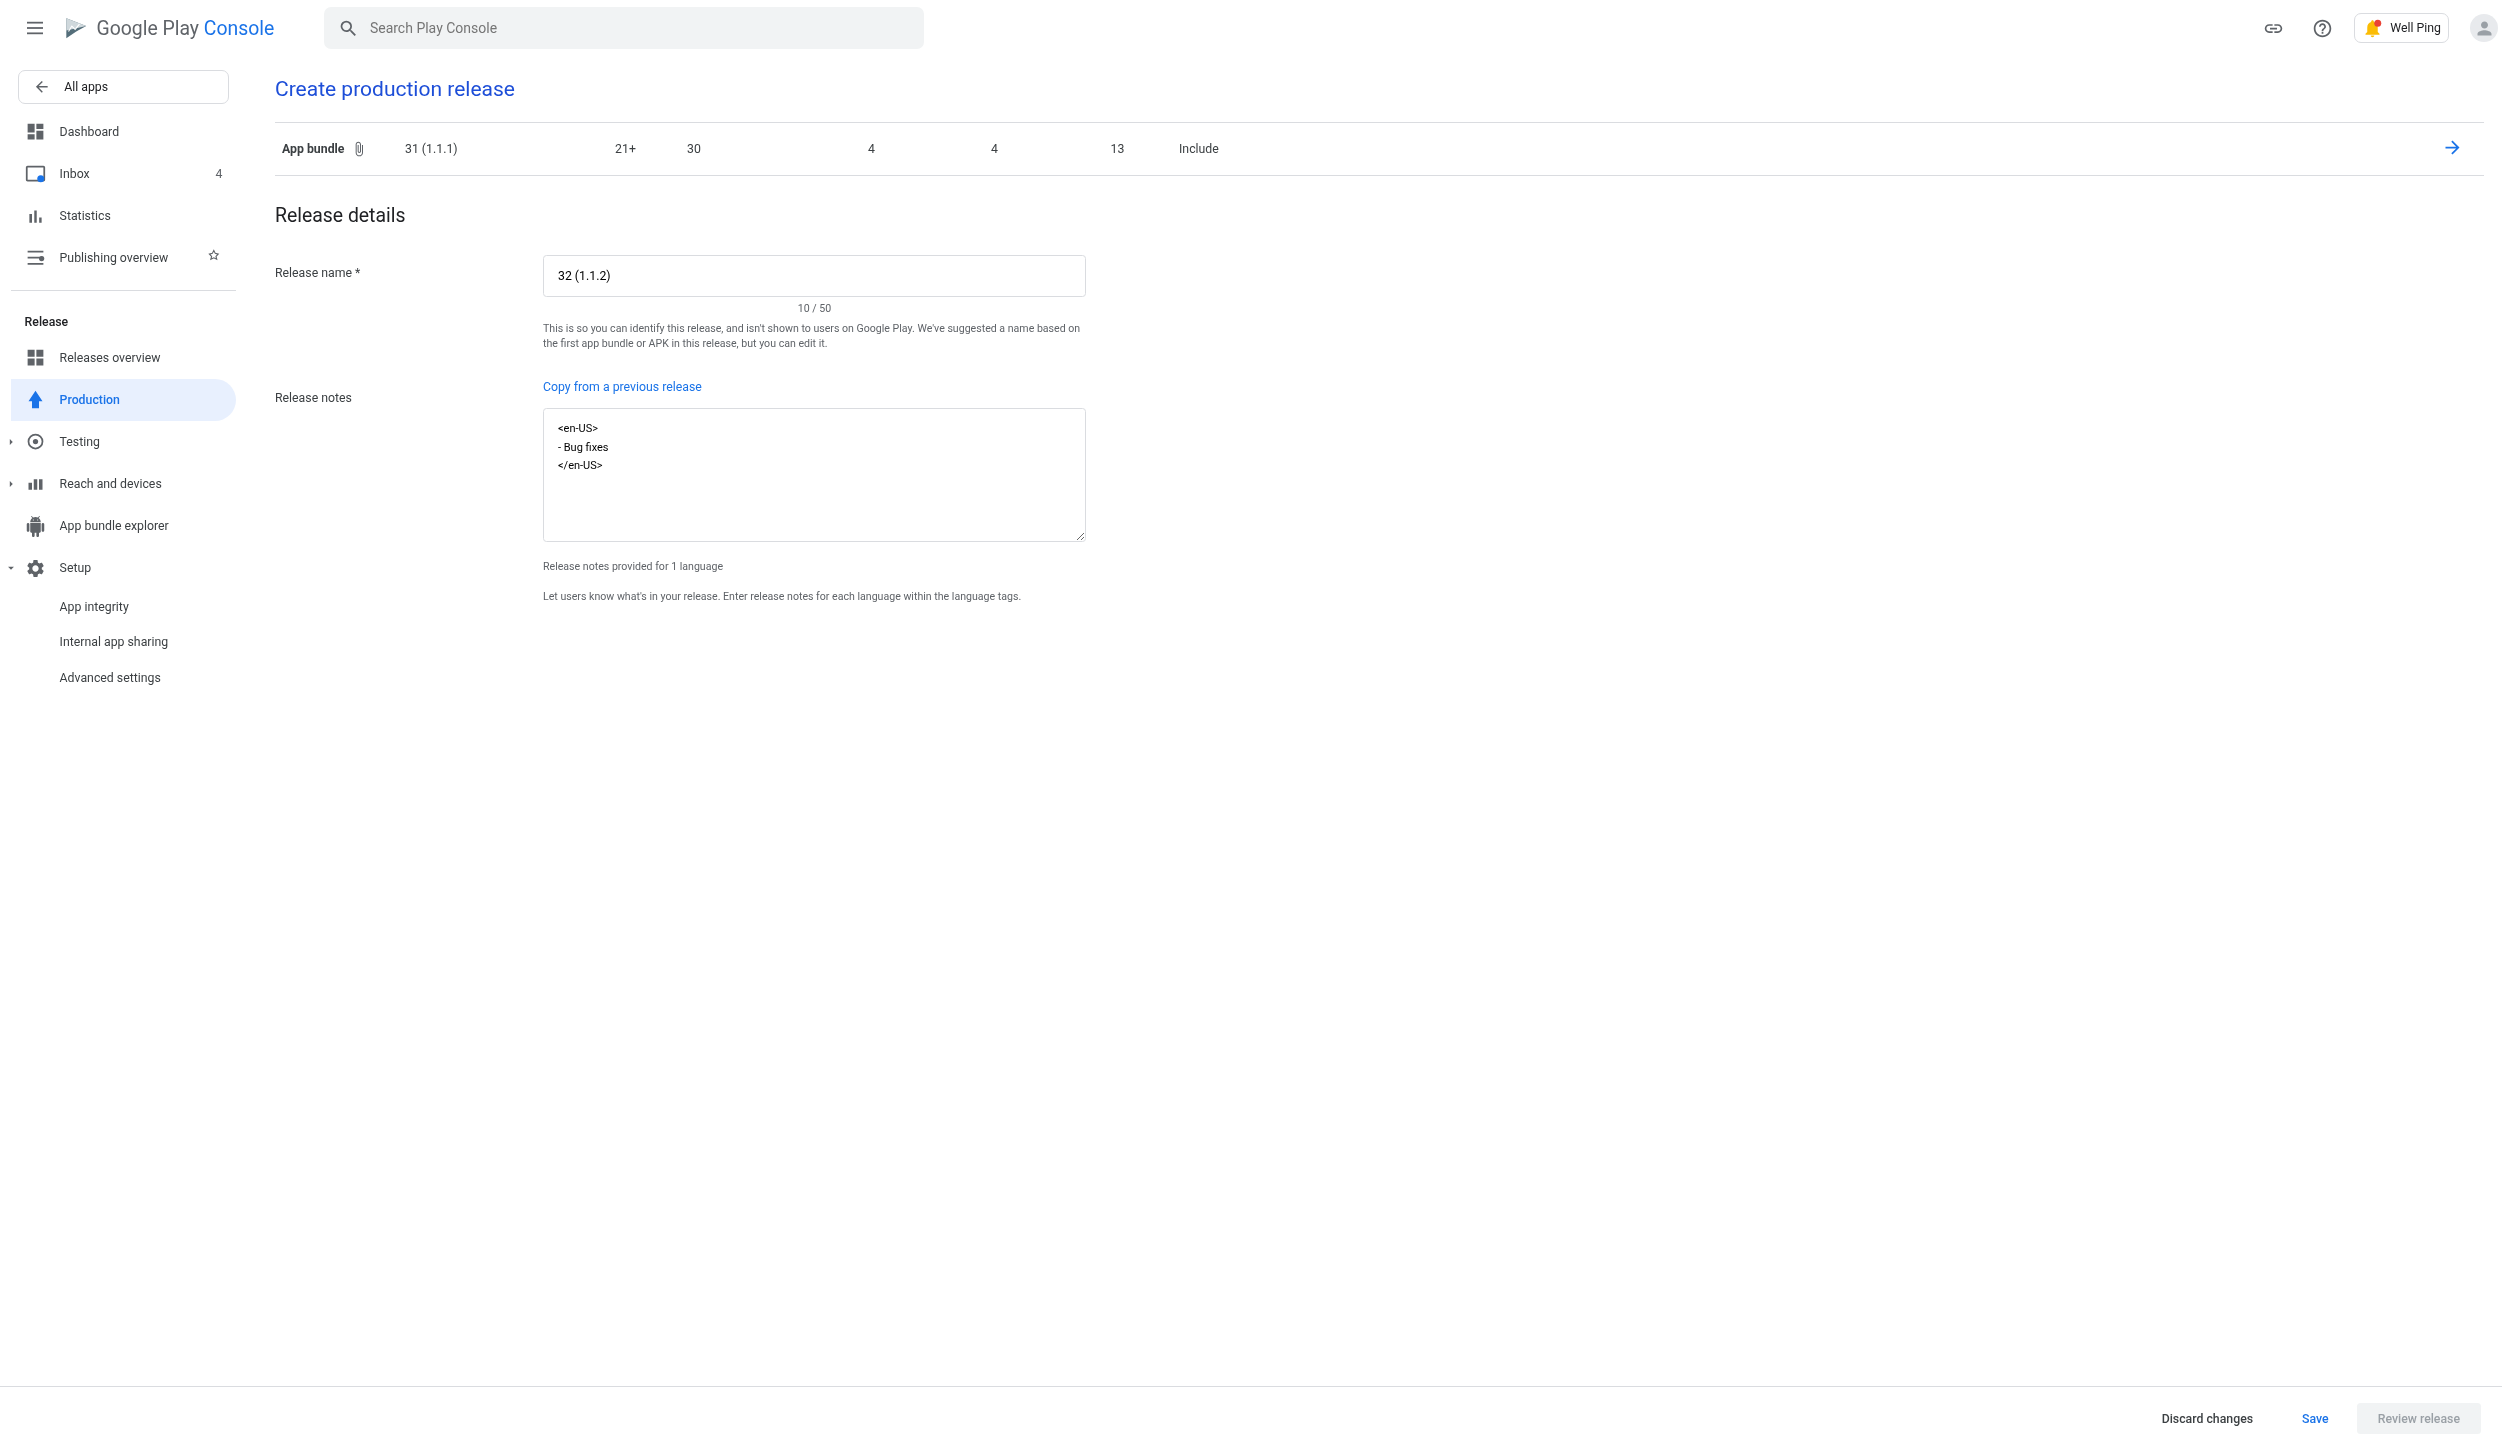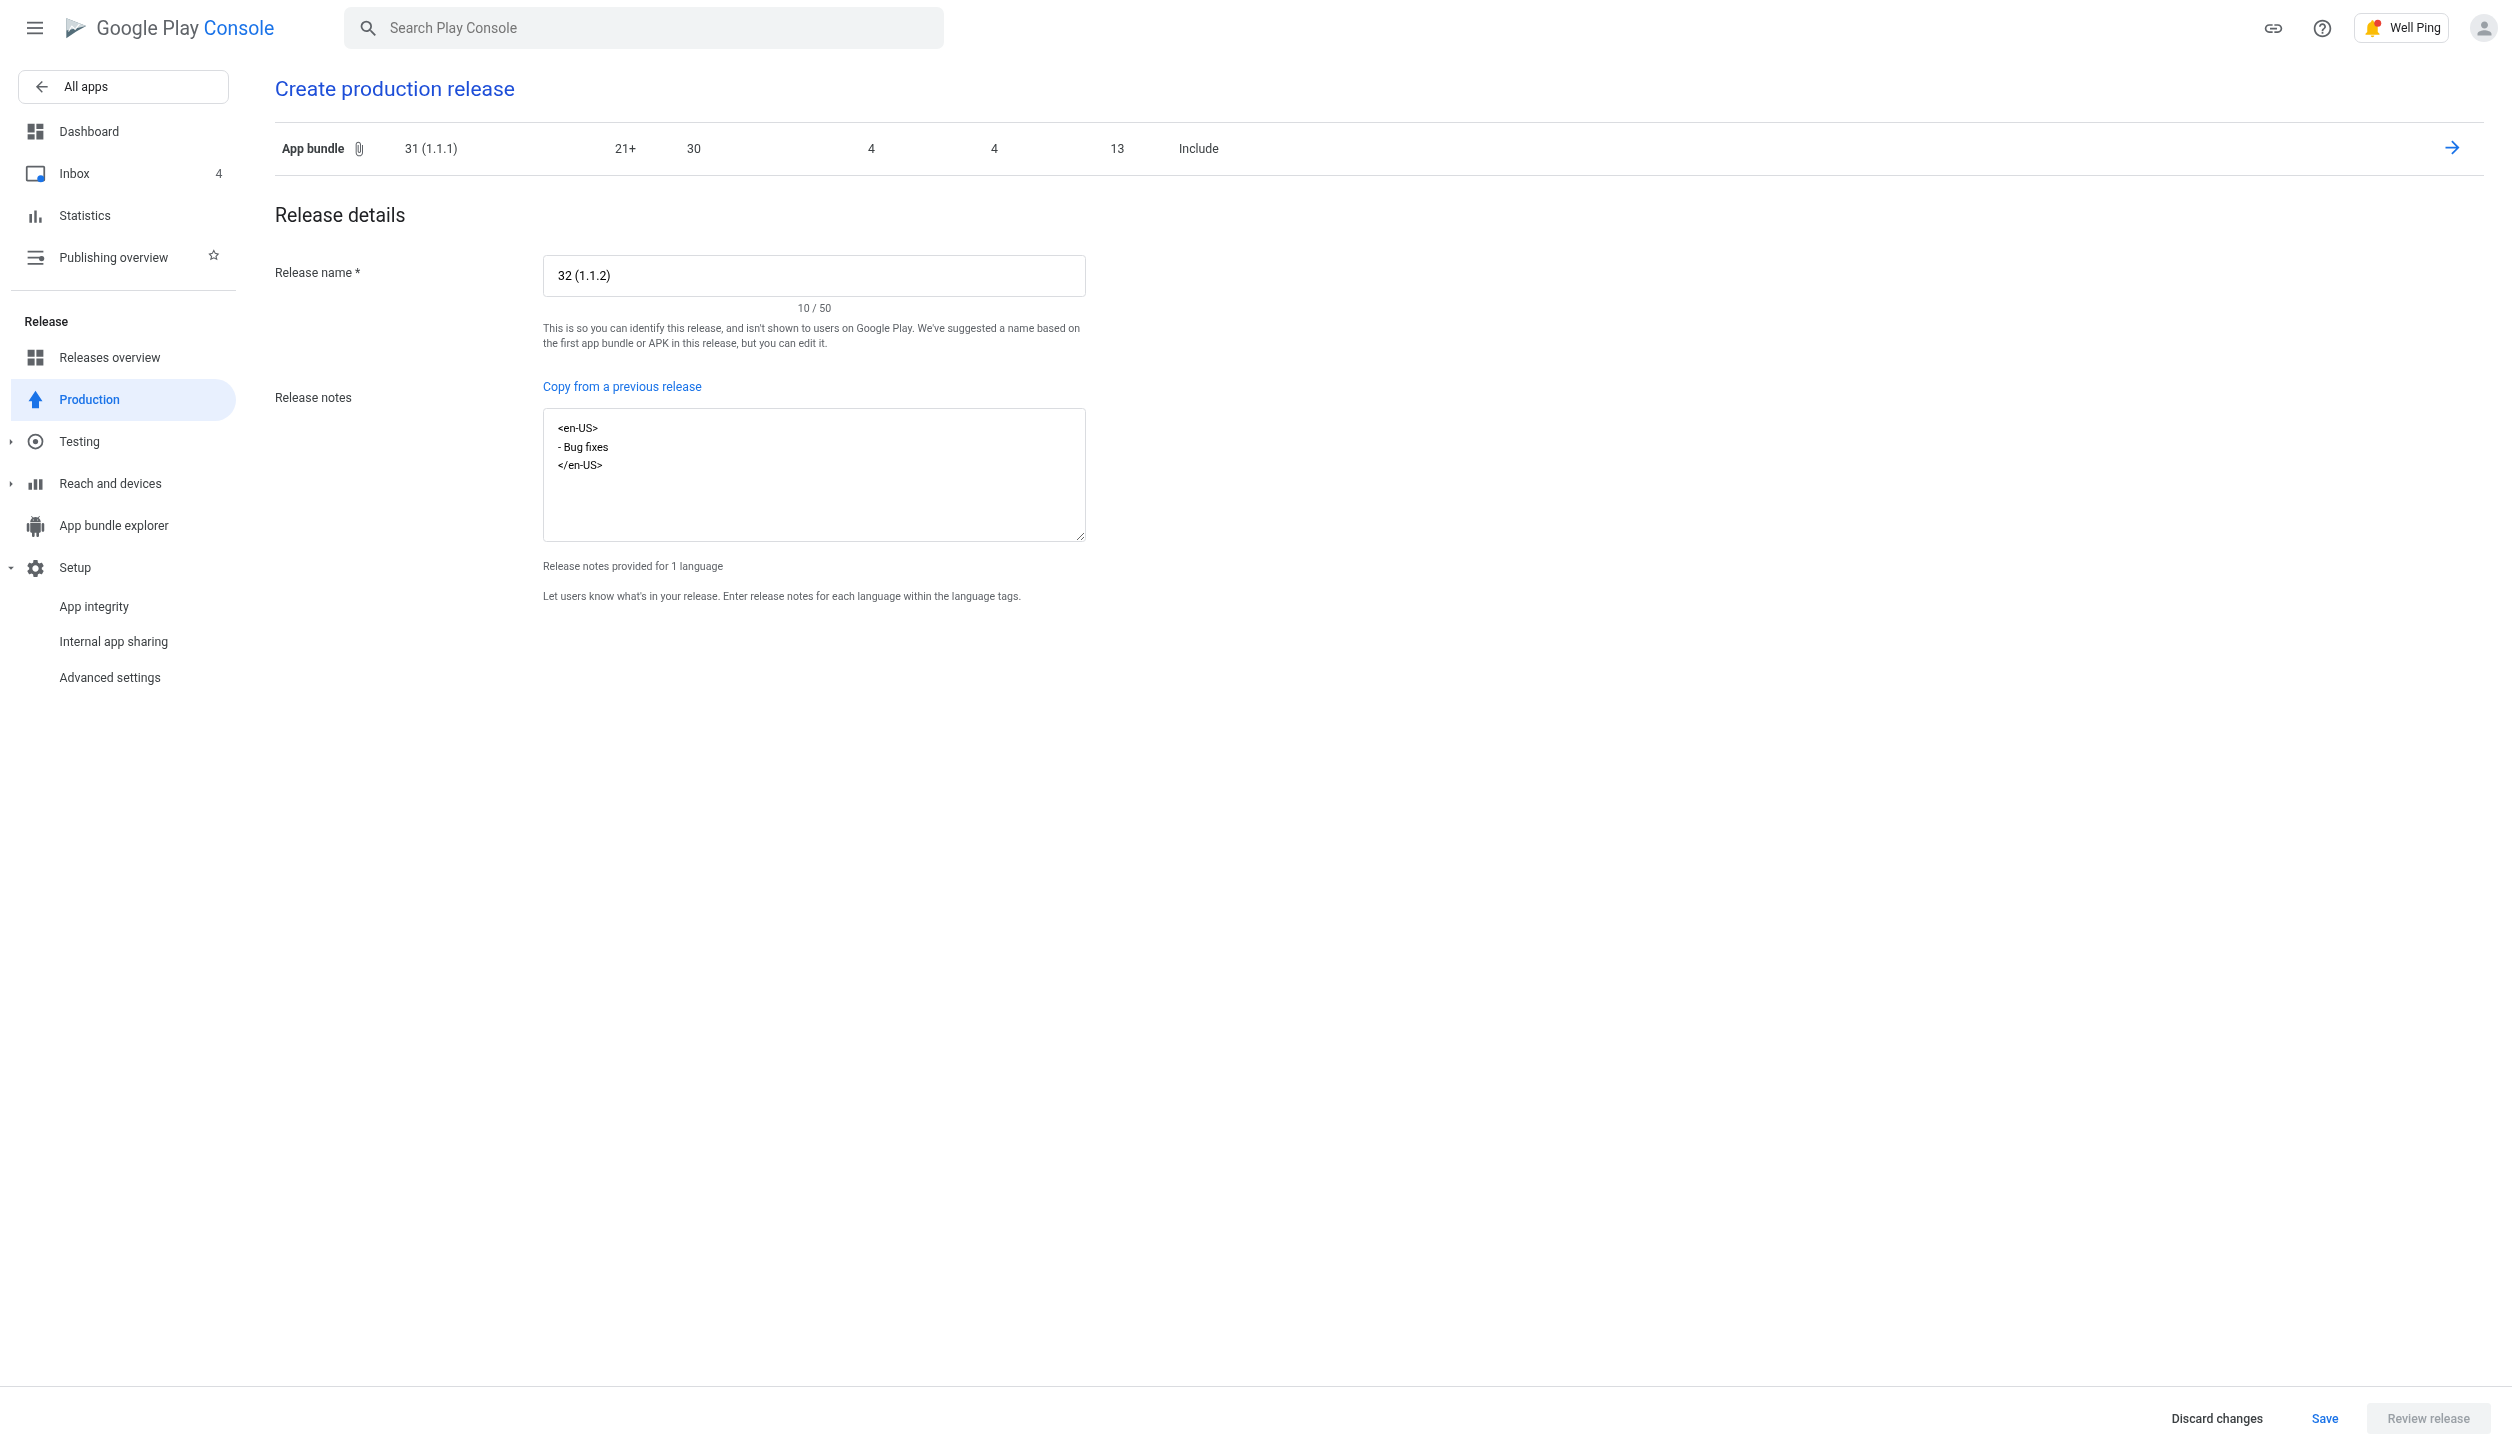--- a/index.html
+++ b/index.html
@@ -52,21 +52,21 @@
     .logo-text .console { color: #1a73e8; }
     .search-box {
       flex: 1;
       max-width: 600px;
       height: 42px;
       background: #f1f3f4;
       border-radius: 7px;
       display: flex;
       align-items: center;
       padding: 0 14px;
-      margin-left: 35px;
+      margin-left: 15px;
     }
     .search-box svg { width: 21px; height: 21px; fill: #5f6368; margin-right: 10.6px; }
     .search-input {
       border: none;
       background: transparent;
       outline: none;
       font-size: 14px;
       flex: 1;
       color: #5f6368;
     }
@@ -259,21 +259,21 @@
       font-family: inherit;
       outline: none;
       resize: both;
       margin-top: 14px;
       line-height: 1.7;
     }
     .footer {
       position: fixed;
       bottom: 0;
       left: 0;
-      right: 0;
+      right: 10px;
       height: 64px;
       background: #fff;
       border-top: 0.9px solid #dadce0;
       display: flex;
       align-items: center;
       justify-content: flex-end;
       padding: 0 21px;
       gap: 7px;
     }
     .btn {

